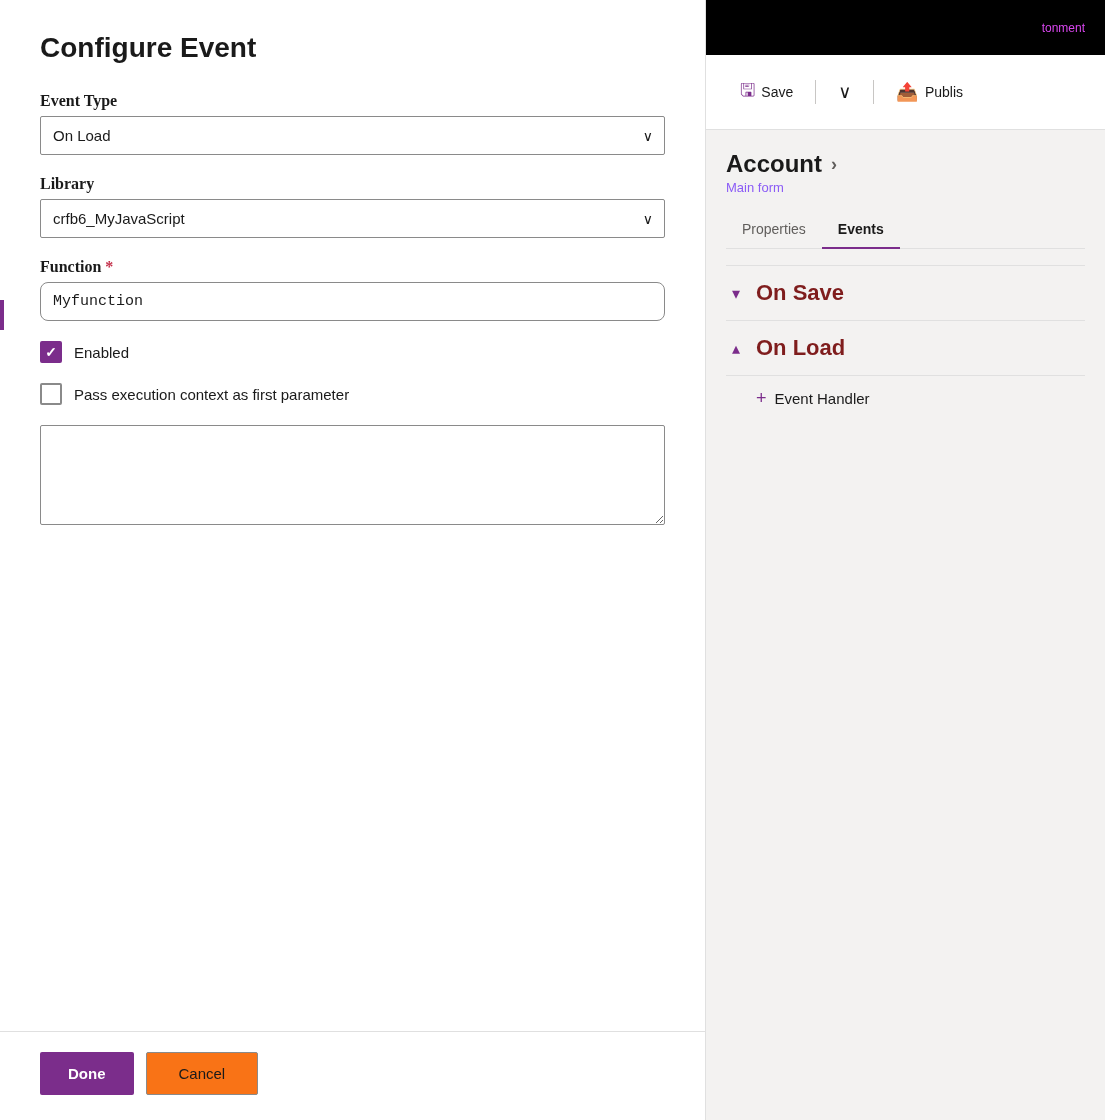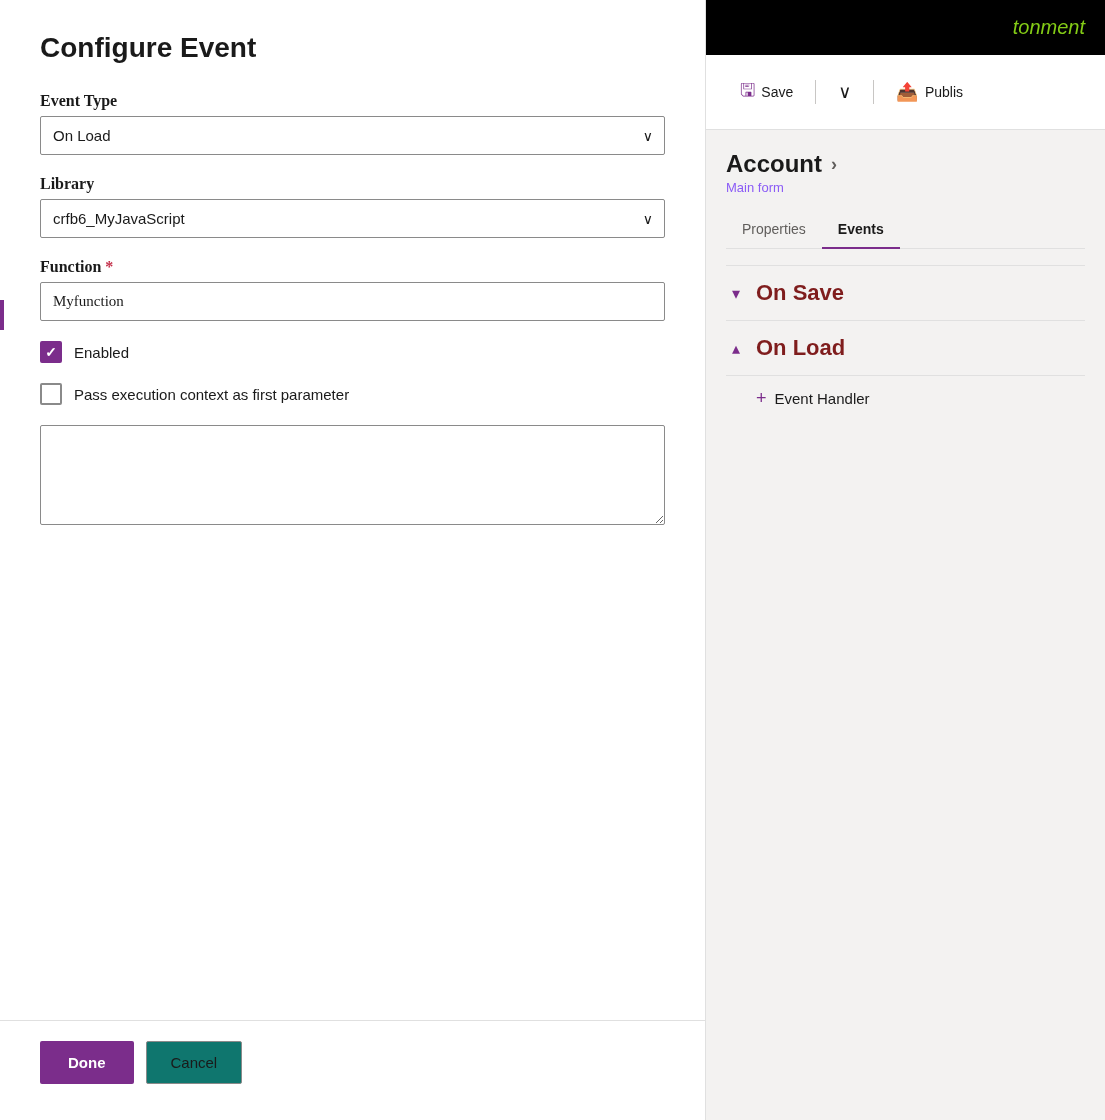--- a/index.html
+++ b/index.html
@@ -72,24 +72,24 @@
       transform: translateY(-50%);
       pointer-events: none;
       color: #1a1a1a;
       font-size: 14px;
     }
 
     .form-input {
       width: 100%;
       padding: 10px 12px;
       border: 1px solid #8a8a8a;
-      border-radius: 2px;
-      font-size: 15px;
-      color: #1a1a1a;
-      font-family: Liberation Serif, serif;
+      border-radius: 8px;
+      font-size: 15px;
+      color: #1a1a1a;
+      font-family: Liberation Mono, monospace;
     }
 
     .form-textarea {
       width: 100%;
       height: 100px;
       padding: 10px 12px;
       border: 1px solid #8a8a8a;
       border-radius: 2px;
       font-size: 15px;
       color: #1a1a1a;
@@ -135,21 +135,21 @@
 
     .textarea-label {
       font-size: 14px;
       color: #1a1a1a;
       margin-bottom: 8px;
       line-height: 1.4;
     }
 
     .dialog-footer {
       position: absolute;
-      bottom: 16px;
+      bottom: 5px;
       left: 0;
       right: 0;
       padding: 20px 40px;
       border-top: 1px solid #e0e0e0;
       display: flex;
       gap: 12px;
       background: #fff;
     }
 
     .btn-done {
@@ -158,24 +158,24 @@
       border: none;
       padding: 12px 28px;
       font-size: 15px;
       font-weight: 700;
       border-radius: 2px;
       cursor: pointer;
       font-family: 'Segoe UI', sans-serif;
     }
 
     .btn-cancel {
-      background: #0f766e;
+      background: #f97316;
       color: #1a1a1a;
       border: 1px solid #8a8a8a;
-      padding: 12px 24px;
+      padding: 12px 32px;
       font-size: 15px;
       font-weight: 400;
       border-radius: 2px;
       cursor: pointer;
       font-family: 'Segoe UI', sans-serif;
     }
 
     
     .right-panel {
       flex: 1;
@@ -390,21 +390,21 @@
 
   <div class="dialog-footer">
     <button class="btn-done">Done</button>
     <button class="btn-cancel">Cancel</button>
   </div>
 </div>
 
 <div class="right-panel">
 
   <div class="top-bar">
-    <span style="color:#84cc16; font-size:20px;font-style:italic;">tonment</span>
+    <span style="color:#d946ef; font-size:12px;">tonment</span>
   </div>
 
   <div class="toolbar">
     <button class="toolbar-btn">
       <span class="toolbar-icon">🖫</span>
       <span>Save</span>
     </button>
     <div class="toolbar-divider"></div>
     <button class="toolbar-btn">
       <span style="font-size:18px; color:#1a1a1a;">∨</span>

